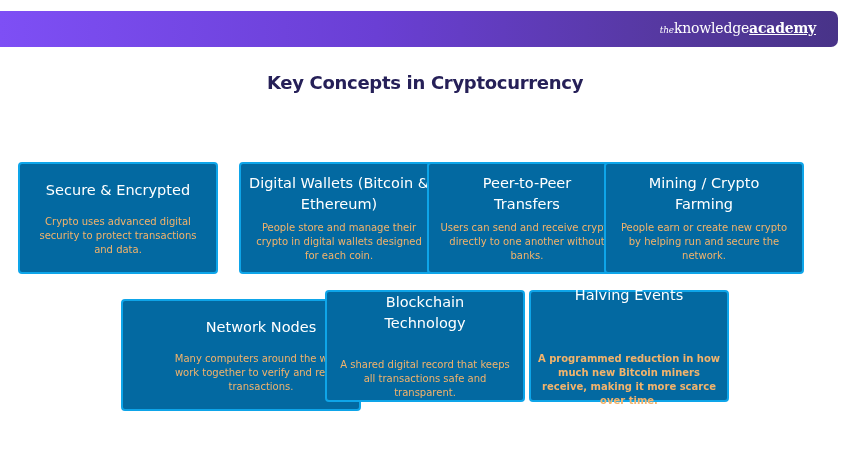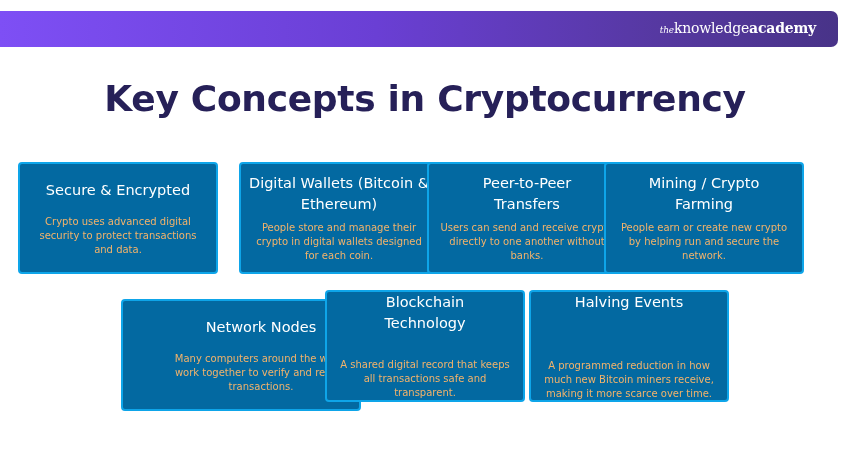--- a/index.html
+++ b/index.html
@@ -11,24 +11,24 @@
       position: absolute; left: 0; top: 11px; width: 838px; height: 36px;
       background: linear-gradient(90deg, #7e4ff5 0%, #6a3fd4 45%, #55389f 80%, #483388 100%);
       border-radius: 0 7px 7px 0;
     }
     .logo {
       position: absolute; right: 22px; top: 9px; color: #ffffff;
       font-family: "DejaVu Serif", serif; font-size: 14px; letter-spacing: -0.2px; white-space: nowrap;
     }
     .logo .the { font-style: italic; font-size: 9px; }
     .logo .know { font-weight: normal; }
-    .logo .acad { font-weight: bold; }
+    .logo .acad { font-weight: bold; text-decoration: underline; }
     .title {
-      position: absolute; left: 0; top: 78px; width: 850px; text-align: center;
-      font-family: "DejaVu Sans", sans-serif; font-weight: bold; font-size: 36px;
+      position: absolute; left: 0; top: 72px; width: 850px; text-align: center;
+      font-family: "DejaVu Sans", sans-serif; font-weight: bold; font-size: 18px;
       color: #262058; letter-spacing: -0.3px;
     }
     .card {
       position: absolute; width: 196px; height: 108px;
       background: #0369a1; border: 2px solid #0ea5e9; border-radius: 4px;
       box-sizing: content-box;
       display: flex; flex-direction: column; align-items: center; justify-content: center;
       text-align: center;
     }
     .card-title {
@@ -77,14 +77,14 @@
   <div class="card-desc">Many computers around the world work together to verify and record transactions.</div>
 </div>
 
 <div class="card two-line" style="left:325px; top:290px;justify-content:space-between;">
   <div class="card-title" style="padding:0 40px;">Blockchain Technology</div>
   <div class="card-desc">A shared digital record that keeps all transactions safe and transparent.</div>
 </div>
 
 <div class="card one-line" style="left:529px; top:290px;gap:32px;">
   <div class="card-title">Halving Events</div>
-  <div class="card-desc" style="padding:0 6px;">A programmed reduction in how much new Bitcoin miners receive, making it more scarce over time.</div>
+  <div class="card-desc" style="padding:0 6px;font-weight:bold;">A programmed reduction in how much new Bitcoin miners receive, making it more scarce over time.</div>
 </div>
 
 </body></html>

